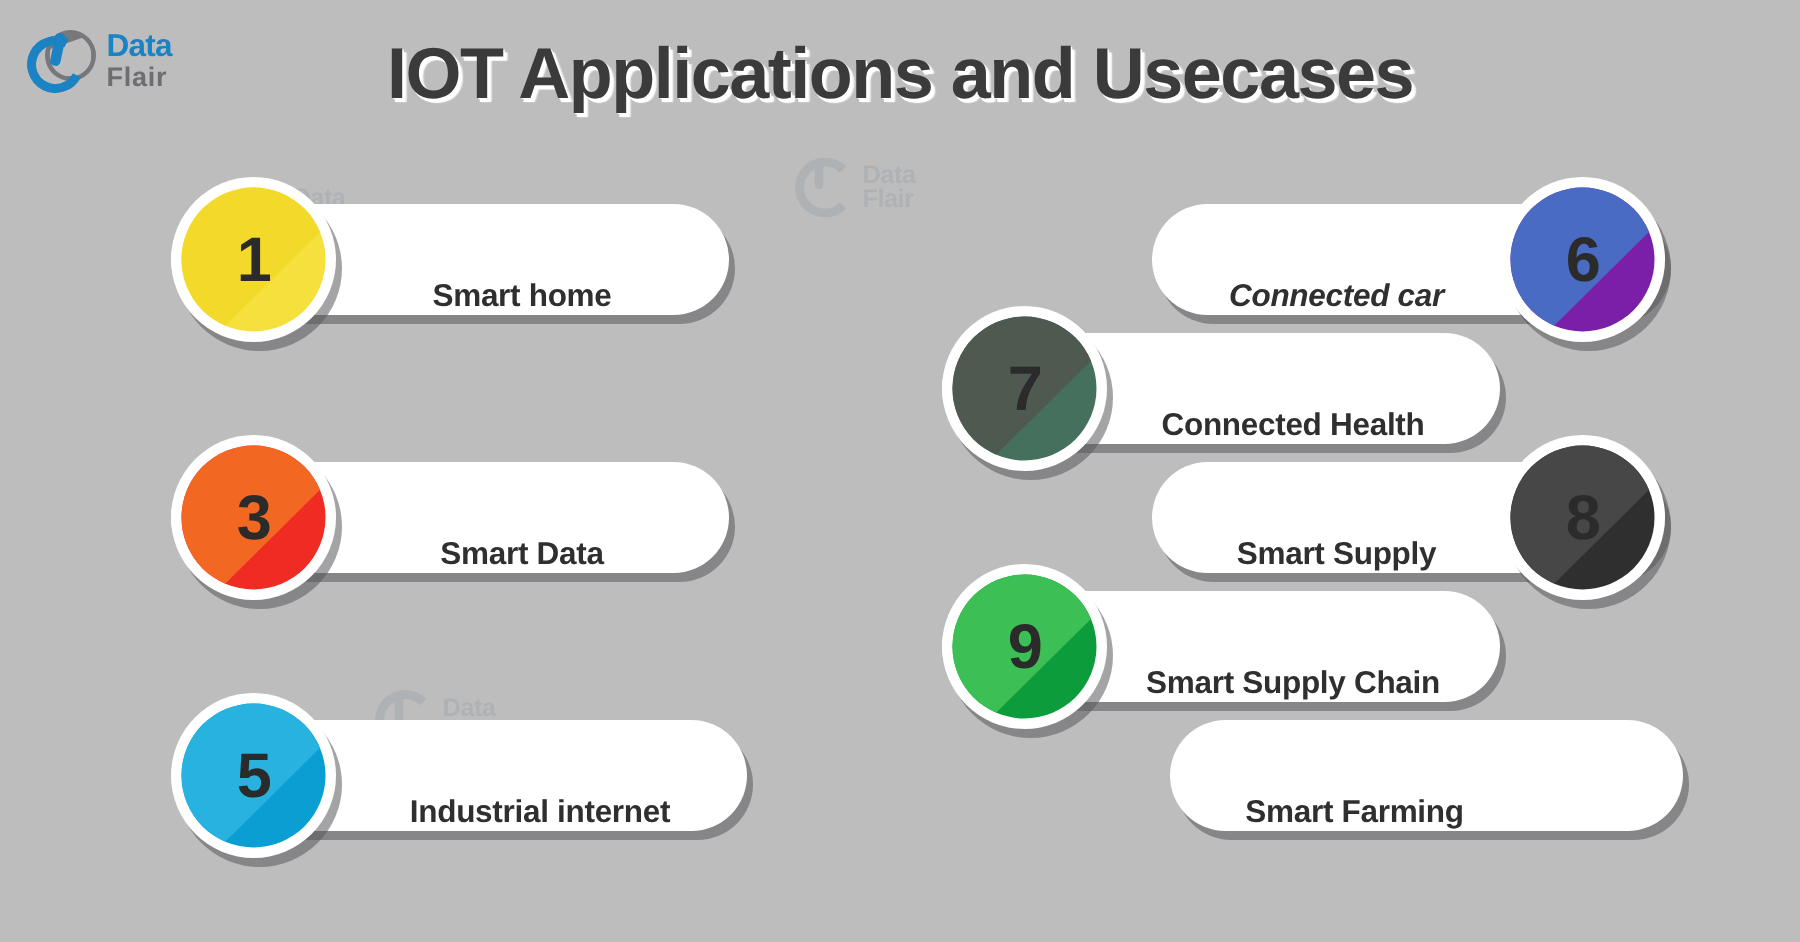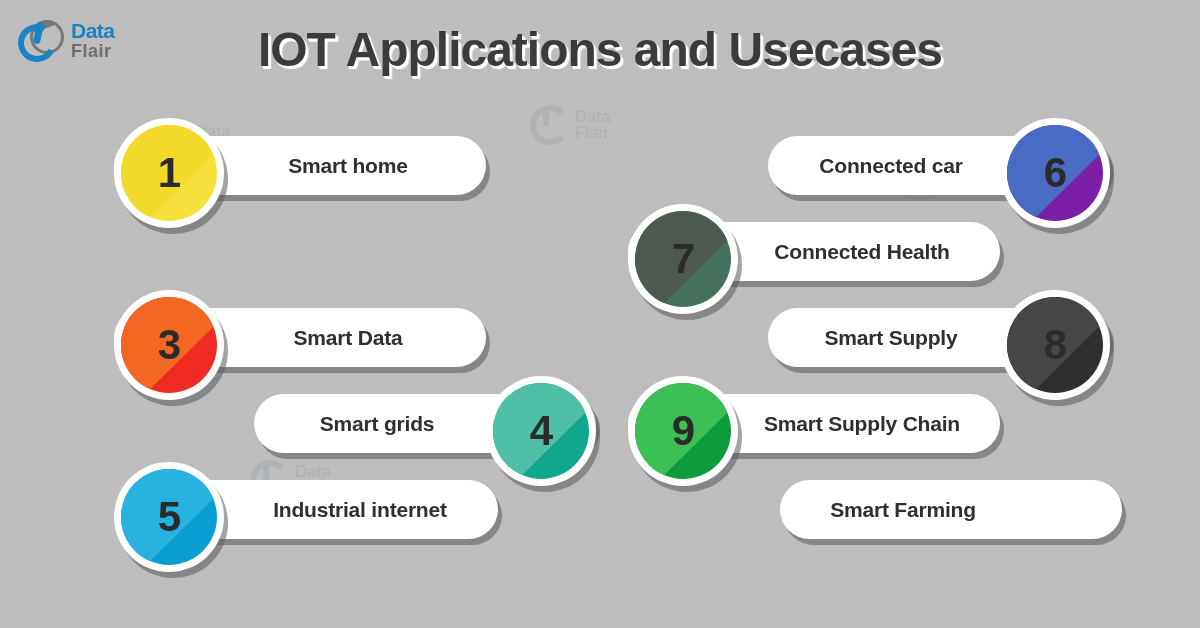--- a/index.html
+++ b/index.html
@@ -130,26 +130,26 @@
   
   .board { position: absolute; left: 0; top: 0; width: 1200px; height: 628px; }
 
   .row {
     position: absolute;
     height: 74px;
   }
   .pill {
     position: absolute;
     top: 0;
-    height: 59px;
+    height: 74px;
     background: #ffffff;
     border-radius: 37px;
     box-shadow: 4px 6px 0 rgba(90,90,92,0.55);
     display: flex;
-    align-items: center;
+    align-items: flex-end;
     box-sizing: border-box;
   }
   .pill .label {
     width: 100%;
     text-align: center;
     font-size: 21px;
     font-weight: bold;
     color: #2f2f2f;
     letter-spacing: -0.2px;
     white-space: nowrap;
@@ -265,44 +265,33 @@
       <div class="pill padleft" style="left: 0px; width: 372px;">
         <span class="label">Smart Data</span>
       </div>
       <div class="node left">
         <div class="disc" style="background: rgb(239, 43, 35);">
           <div class="shade" style="background: rgb(242, 103, 34); clip-path: polygon(0px 0px, 100% 0px, 100% 42%, 0px 72%);"></div>
           <span class="num">3</span>
         </div>
       </div>
     </div>
-    <div class="row" style="left: 254px; top: 394px; width: 342px; z-index: 7;">
-      <div class="pill padright" style="left: 0px; width: 342px;">
-        <span class="label">Smart grids</span>
-      </div>
-      <div class="node right">
-        <div class="disc" style="background: rgb(17, 167, 141);">
-          <div class="shade" style="background: rgb(79, 191, 165); clip-path: polygon(0px 0px, 100% 0px, 100% 42%, 0px 72%);"></div>
-          <span class="num">4</span>
-        </div>
-      </div>
-    </div>
     <div class="row" style="left: 114px; top: 480px; width: 372px; z-index: 6;">
       <div class="pill padleft" style="left: 12px; width: 372px;">
         <span class="label">Industrial internet</span>
       </div>
       <div class="node left">
         <div class="disc" style="background: rgb(11, 158, 210);">
           <div class="shade" style="background: rgb(39, 178, 224); clip-path: polygon(0px 0px, 100% 0px, 100% 42%, 0px 72%);"></div>
           <span class="num">5</span>
         </div>
       </div>
     </div>
     <div class="row" style="left: 768px; top: 136px; width: 342px; z-index: 10;">
-      <div class="pill padright" style="left: 0px; width: 342px;">
+      <div class="pill padright" style="left: 0px; width: 342px; font-style: italic;">
         <span class="label">Connected car</span>
       </div>
       <div class="node right">
         <div class="disc" style="background: rgb(123, 31, 168);">
           <div class="shade" style="background: rgb(74, 107, 196); clip-path: polygon(0px 0px, 100% 0px, 100% 42%, 0px 72%);"></div>
           <span class="num">6</span>
         </div>
       </div>
     </div>
     <div class="row" style="left: 628px; top: 222px; width: 372px; z-index: 9;">

